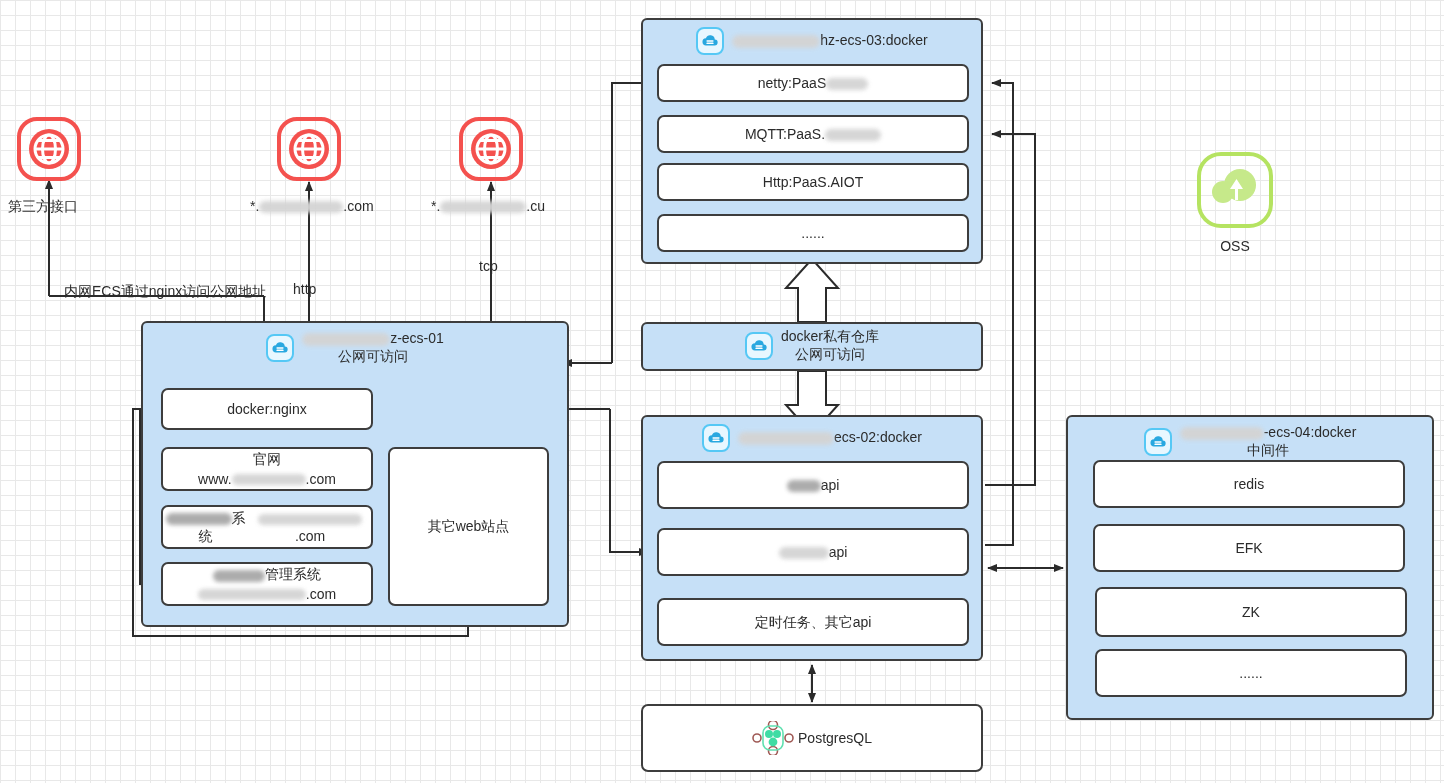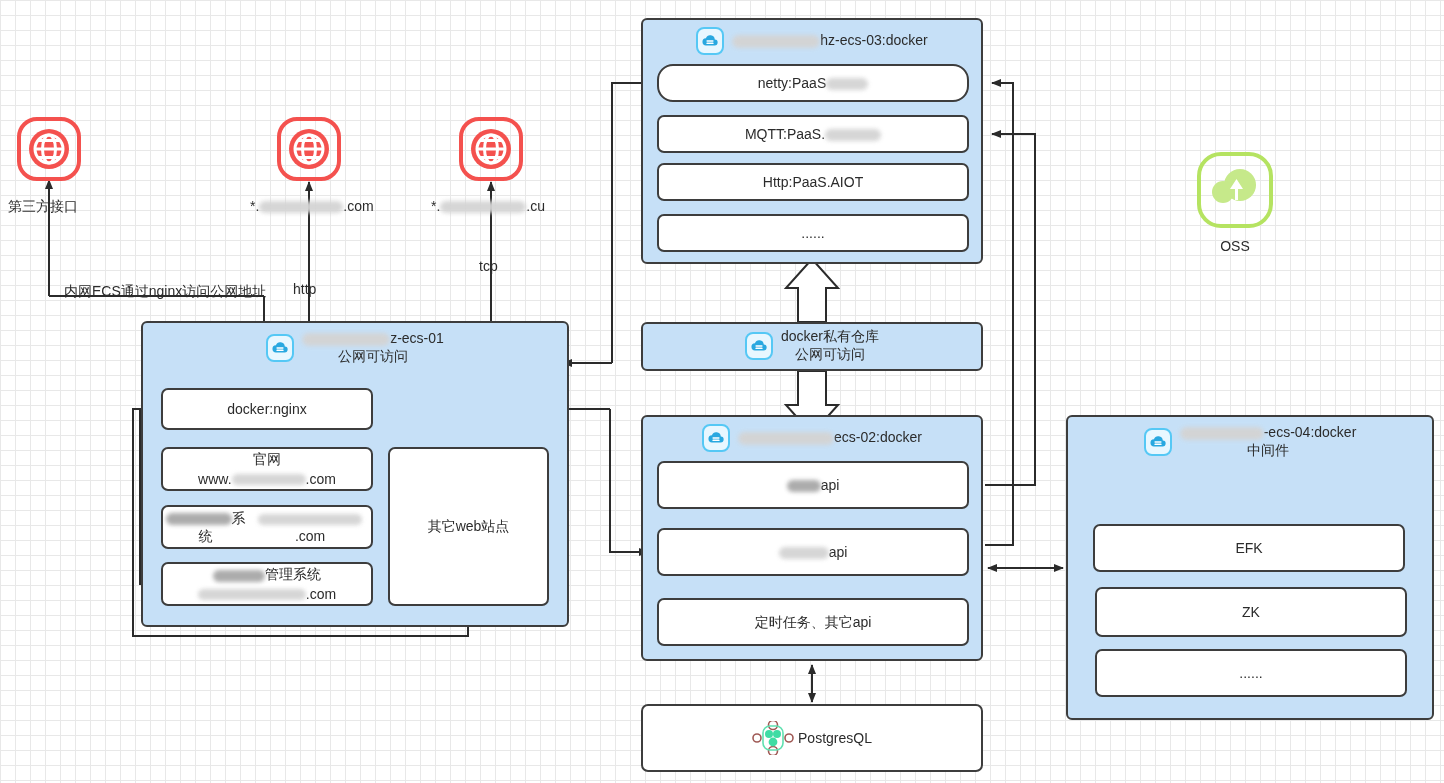--- a/index.html
+++ b/index.html
@@ -244,21 +244,21 @@
         <svg width="18" height="14" viewBox="0 0 18 14">
             <path d="M13.8,5.4a4.6,4.6 0 0 0-8.9-1.2A3.6,3.6 0 0 0 5.2,11.4h8.3a3,3 0 0 0 .3-6z" fill="#29a8e0"></path>
             <rect x="5.4" y="6.3" width="7.2" height="1.5" rx=".7" fill="#ffffff"></rect>
             <rect x="5.4" y="8.6" width="7.2" height="1.5" rx=".7" fill="#ffffff"></rect>
           </svg>
       </span>
       <span class="ttl"><span class="rd" style="width:88px;height:13px;"></span><span>hz-ecs-03:docker</span></span>
     </div>
   </div>
 
-  <div class="node" style="left:657px;top:64px;width:312px;height:38px;border-radius:16px;">
+  <div class="node" style="left:657px;top:64px;width:312px;height:38px;">
     <span><span>netty:PaaS</span><span class="rd" style="width:42px;height:12px;"></span></span>
   </div>
   <div class="node" style="left:657px;top:115px;width:312px;height:38px;">
     <span><span>MQTT:PaaS.</span><span class="rd" style="width:56px;height:12px;"></span></span>
   </div>
   <div class="node" style="left:657px;top:163px;width:312px;height:38px;">
     <span>Http:PaaS.AIOT</span>
   </div>
   <div class="node" style="left:657px;top:214px;width:312px;height:38px;">
     <span>......</span>
@@ -307,20 +307,23 @@
         <svg width="18" height="14" viewBox="0 0 18 14">
             <path d="M13.8,5.4a4.6,4.6 0 0 0-8.9-1.2A3.6,3.6 0 0 0 5.2,11.4h8.3a3,3 0 0 0 .3-6z" fill="#29a8e0"></path>
             <rect x="5.4" y="6.3" width="7.2" height="1.5" rx=".7" fill="#ffffff"></rect>
             <rect x="5.4" y="8.6" width="7.2" height="1.5" rx=".7" fill="#ffffff"></rect>
           </svg>
       </span>
       <span class="ttl"><span class="rd" style="width:84px;height:13px;"></span><span>-ecs-04:docker</span><br><span>中间件</span></span>
   </div>
   </div>
 
+  <div class="node" style="left:1093px;top:460px;width:312px;height:48px;">
+    <span>redis</span>
+  </div>
   <div class="node" style="left:1093px;top:524px;width:312px;height:48px;">
     <span>EFK</span>
   </div>
   <div class="node" style="left:1095px;top:587px;width:312px;height:50px;">
     <span>ZK</span>
   </div>
   <div class="node" style="left:1095px;top:649px;width:312px;height:48px;">
     <span>......</span>
   </div>
 

